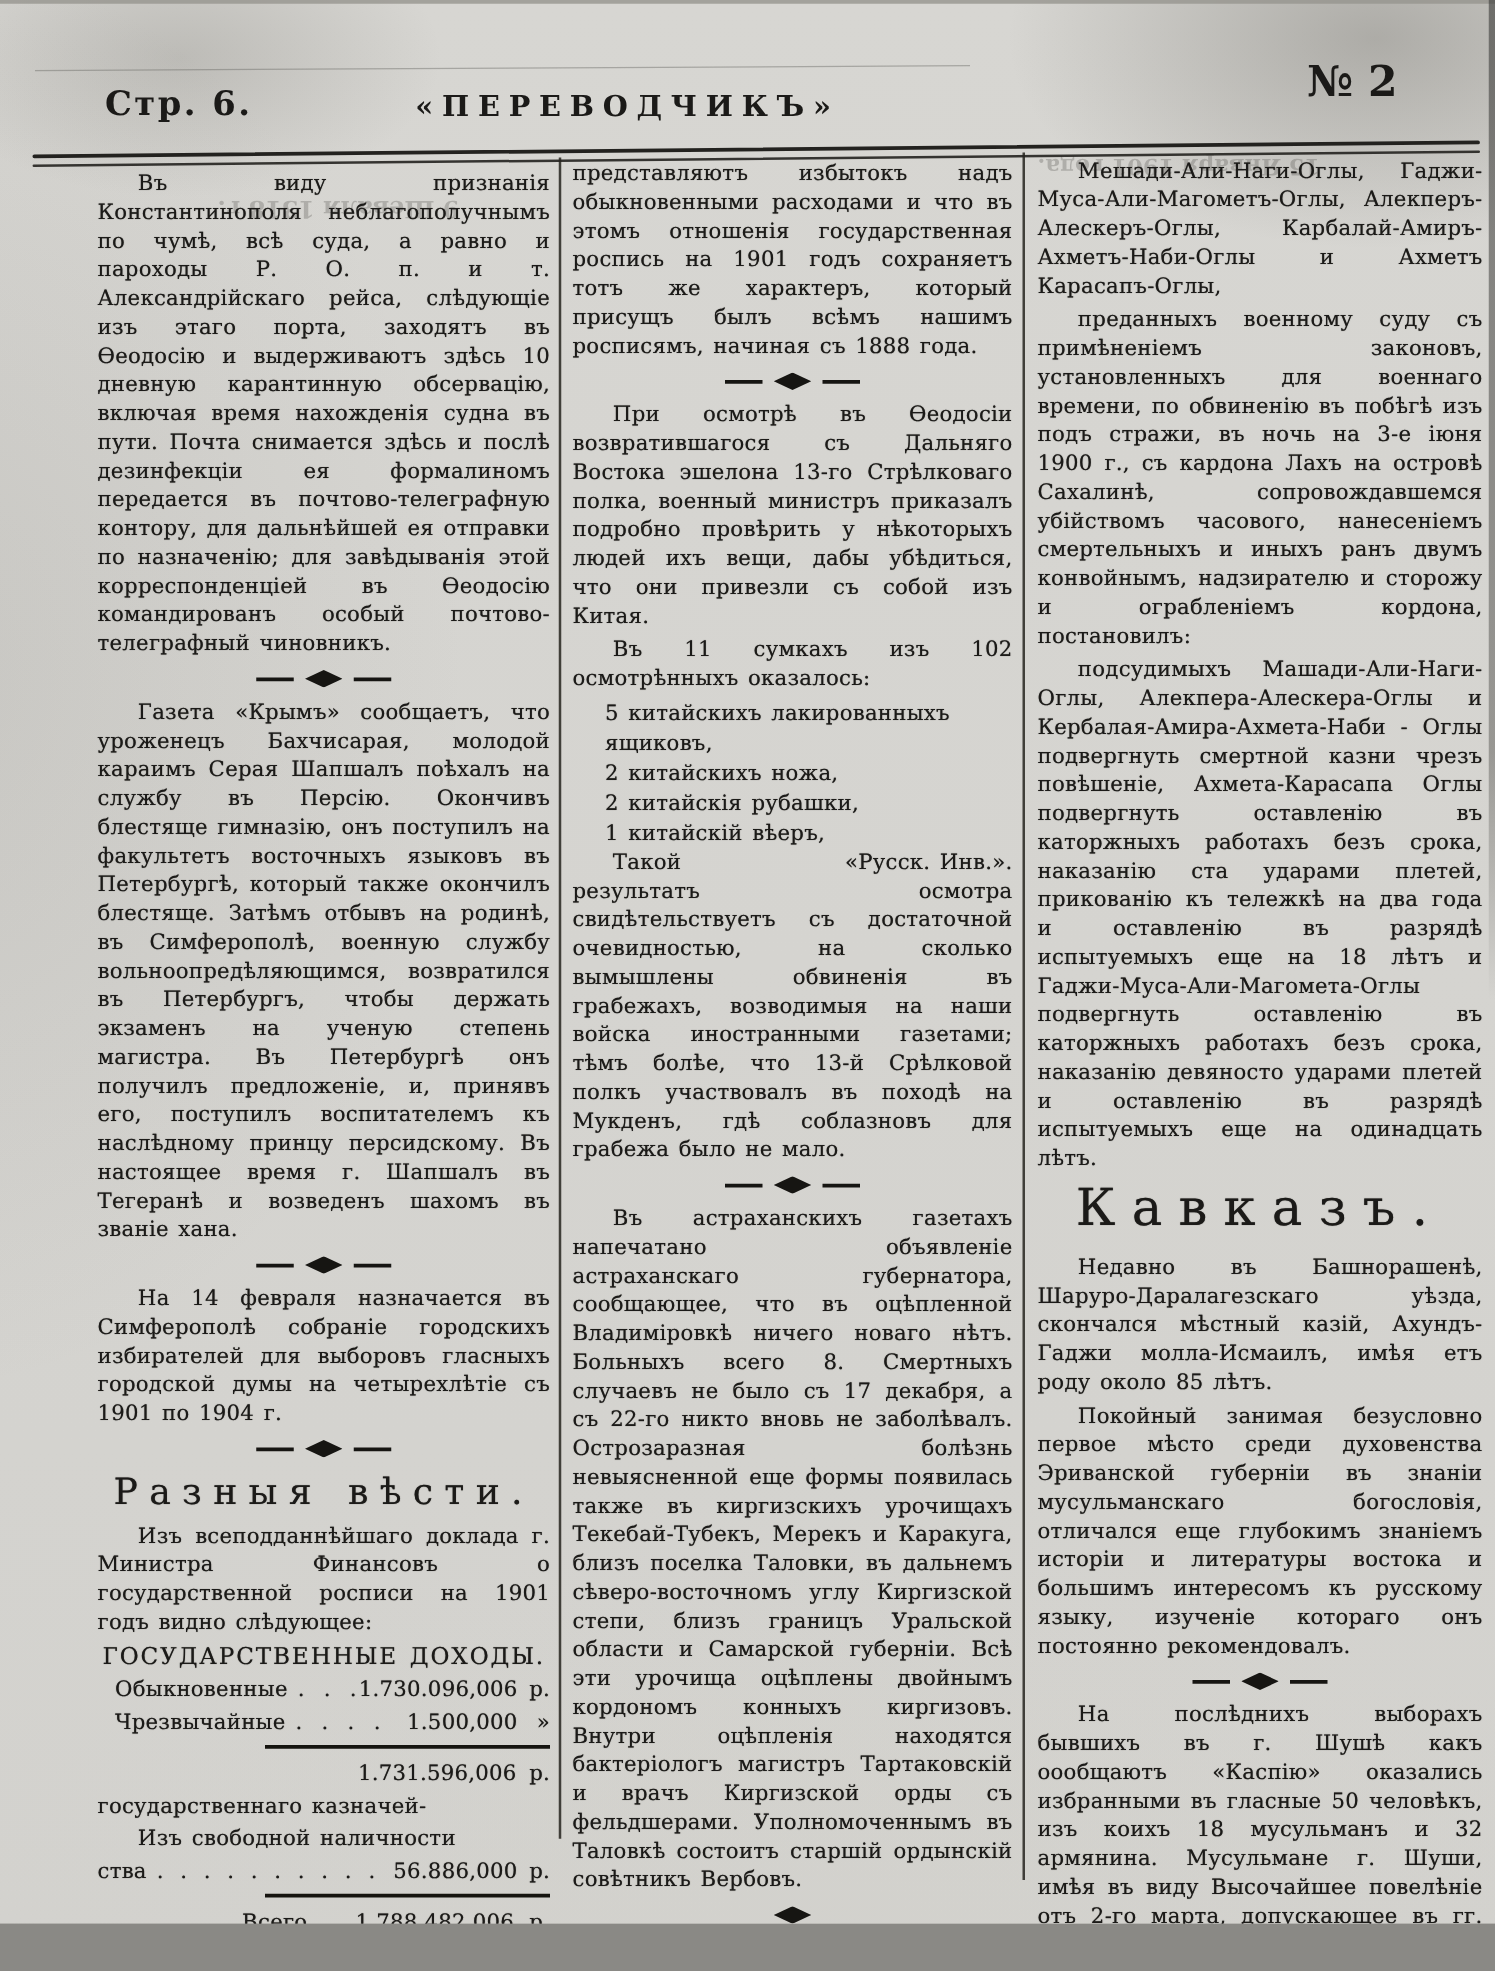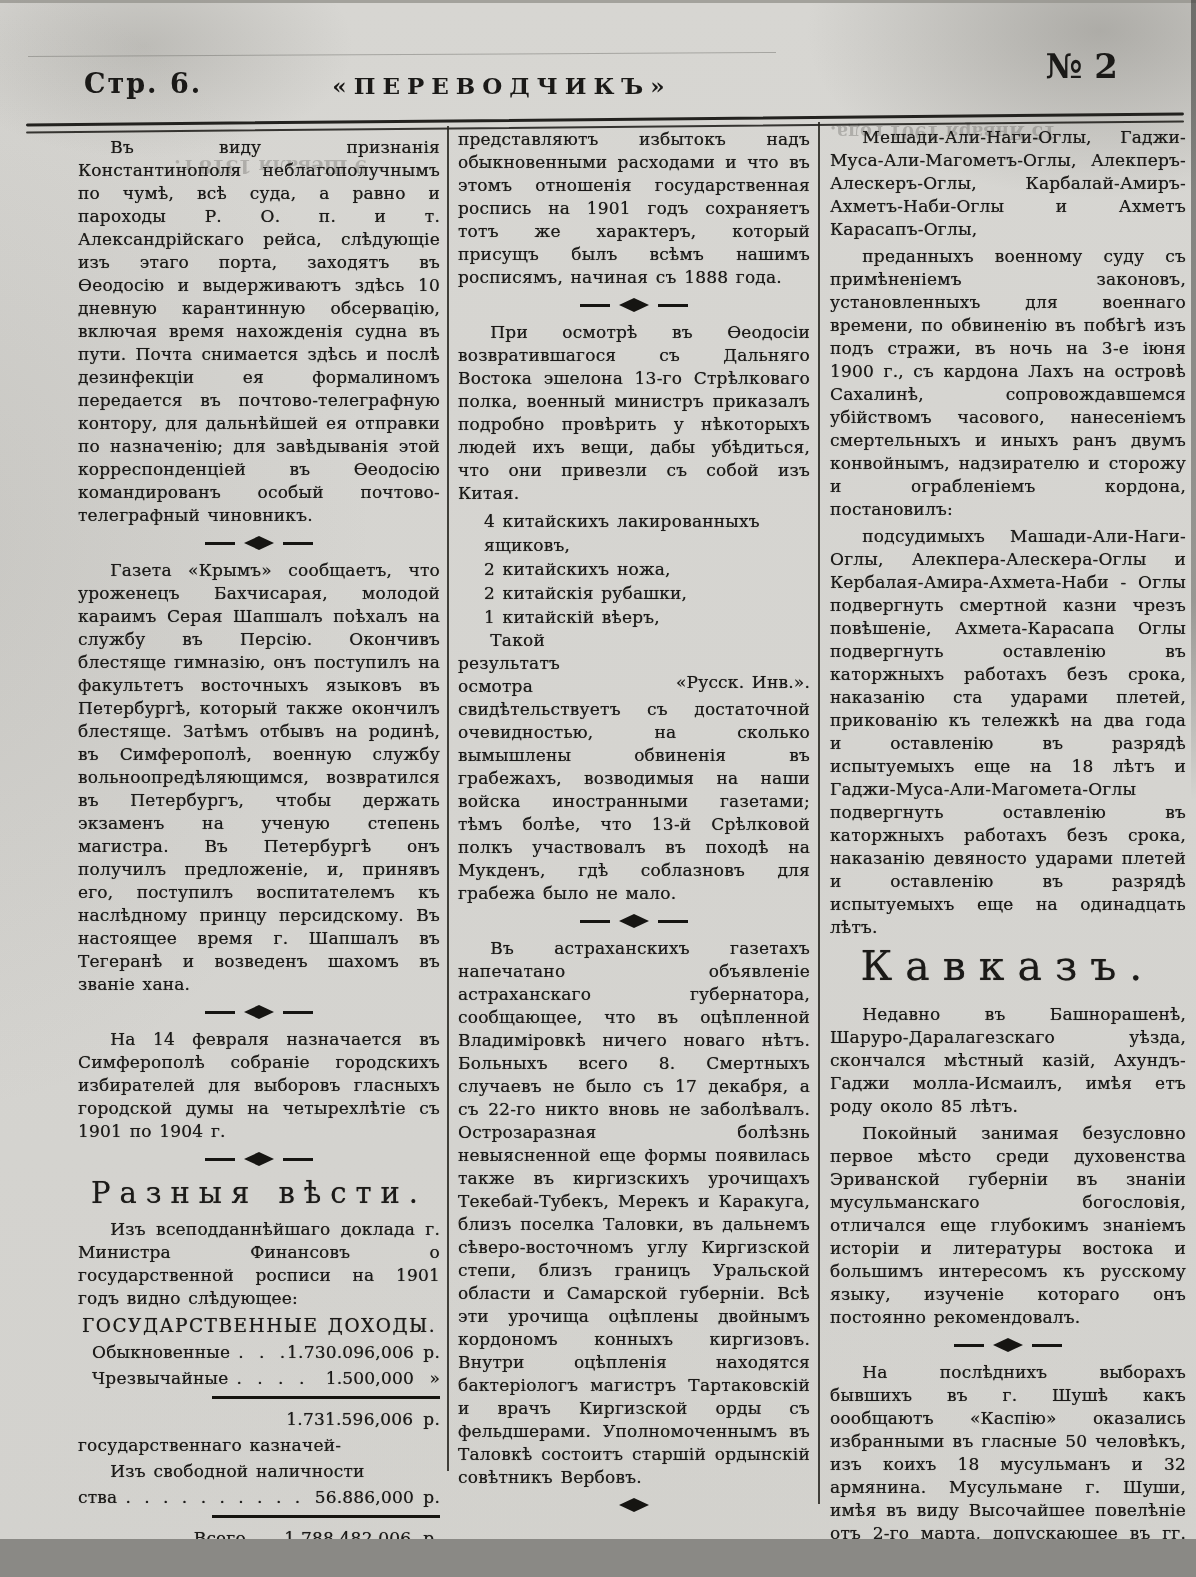--- a/index.html
+++ b/index.html
@@ -72,21 +72,21 @@
   .fin-unit{width:26px;text-align:right;}
   .fin-rule{height:3px;background:#15140f;width:63%;margin:5px 0 7px auto;}
   .fin-subtotal{display:flex;justify-content:flex-end;gap:10px;line-height:26px;text-indent:0;}
   .fin-total{display:flex;justify-content:flex-end;gap:12px;line-height:26px;text-indent:0;padding-right:0;}
   .fin-note-line{line-height:26px;text-indent:0;}
   .fin-note-last{display:flex;align-items:baseline;line-height:26px;text-indent:0;}
   .fin-note-last .fin-dots{letter-spacing:3px;}
 
   
   .list-item{padding-left:26px;text-indent:0;line-height:24px;text-align:left;}
-  .attribution{float:right;padding-left:14px;margin-top:42px;}
+  .attribution{float:right;padding-left:14px;}
 </style>
 </head>
 <body>
 
 <div class="page">
   <div class="edge-top"></div>
   <div class="edge-right"></div>
   <div class="top-hairline"></div>
 
   <div class="masthead-row">
@@ -162,21 +162,22 @@
   </section>
 
   <section class="col col-2">
     <p class="noindent">представляютъ избытокъ надъ обыкновенными расходами и что въ этомъ отношенія государственная роспись на 1901 годъ сохраняетъ тотъ же характеръ, который присущъ былъ всѣмъ нашимъ росписямъ, начиная съ 1888 года.</p>
     <div class="divider">
         <span class="dash"></span>
         <span class="diamond"></span>
         <span class="dash"></span>
       </div>
     <p>При осмотрѣ въ Ѳеодосіи возвратившагося съ Дальняго Востока эшелона 13-го Стрѣлковаго полка, военный министръ приказалъ подробно провѣрить у нѣкоторыхъ людей ихъ вещи, дабы убѣдиться, что они привезли съ собой изъ Китая.</p>
-    <div class="list-item">4 китайскихъ лакированныхъ ящиковъ,</div>
+    <p>Въ 11 сумкахъ изъ 102 осмотрѣнныхъ оказалось:</p>
+    <div class="list-item">5 китайскихъ лакированныхъ ящиковъ,</div>
     <div class="list-item">2 китайскихъ ножа,</div>
     <div class="list-item">2 китайскія рубашки,</div>
     <div class="list-item">1 китайскій вѣеръ,</div>
     <p>
       <span class="attribution">«Русск. Инв.».</span>
       <span>Такой результатъ осмотра свидѣтельствуетъ съ достаточной очевидностью, на сколько вымышлены обвиненія въ грабежахъ, возводимыя на наши войска иностранными газетами; тѣмъ болѣе, что 13-й Срѣлковой полкъ участвовалъ въ походѣ на Мукденъ, гдѣ соблазновъ для грабежа было не мало.</span>
     </p>
     <div class="divider">
         <span class="dash"></span>
         <span class="diamond"></span>

